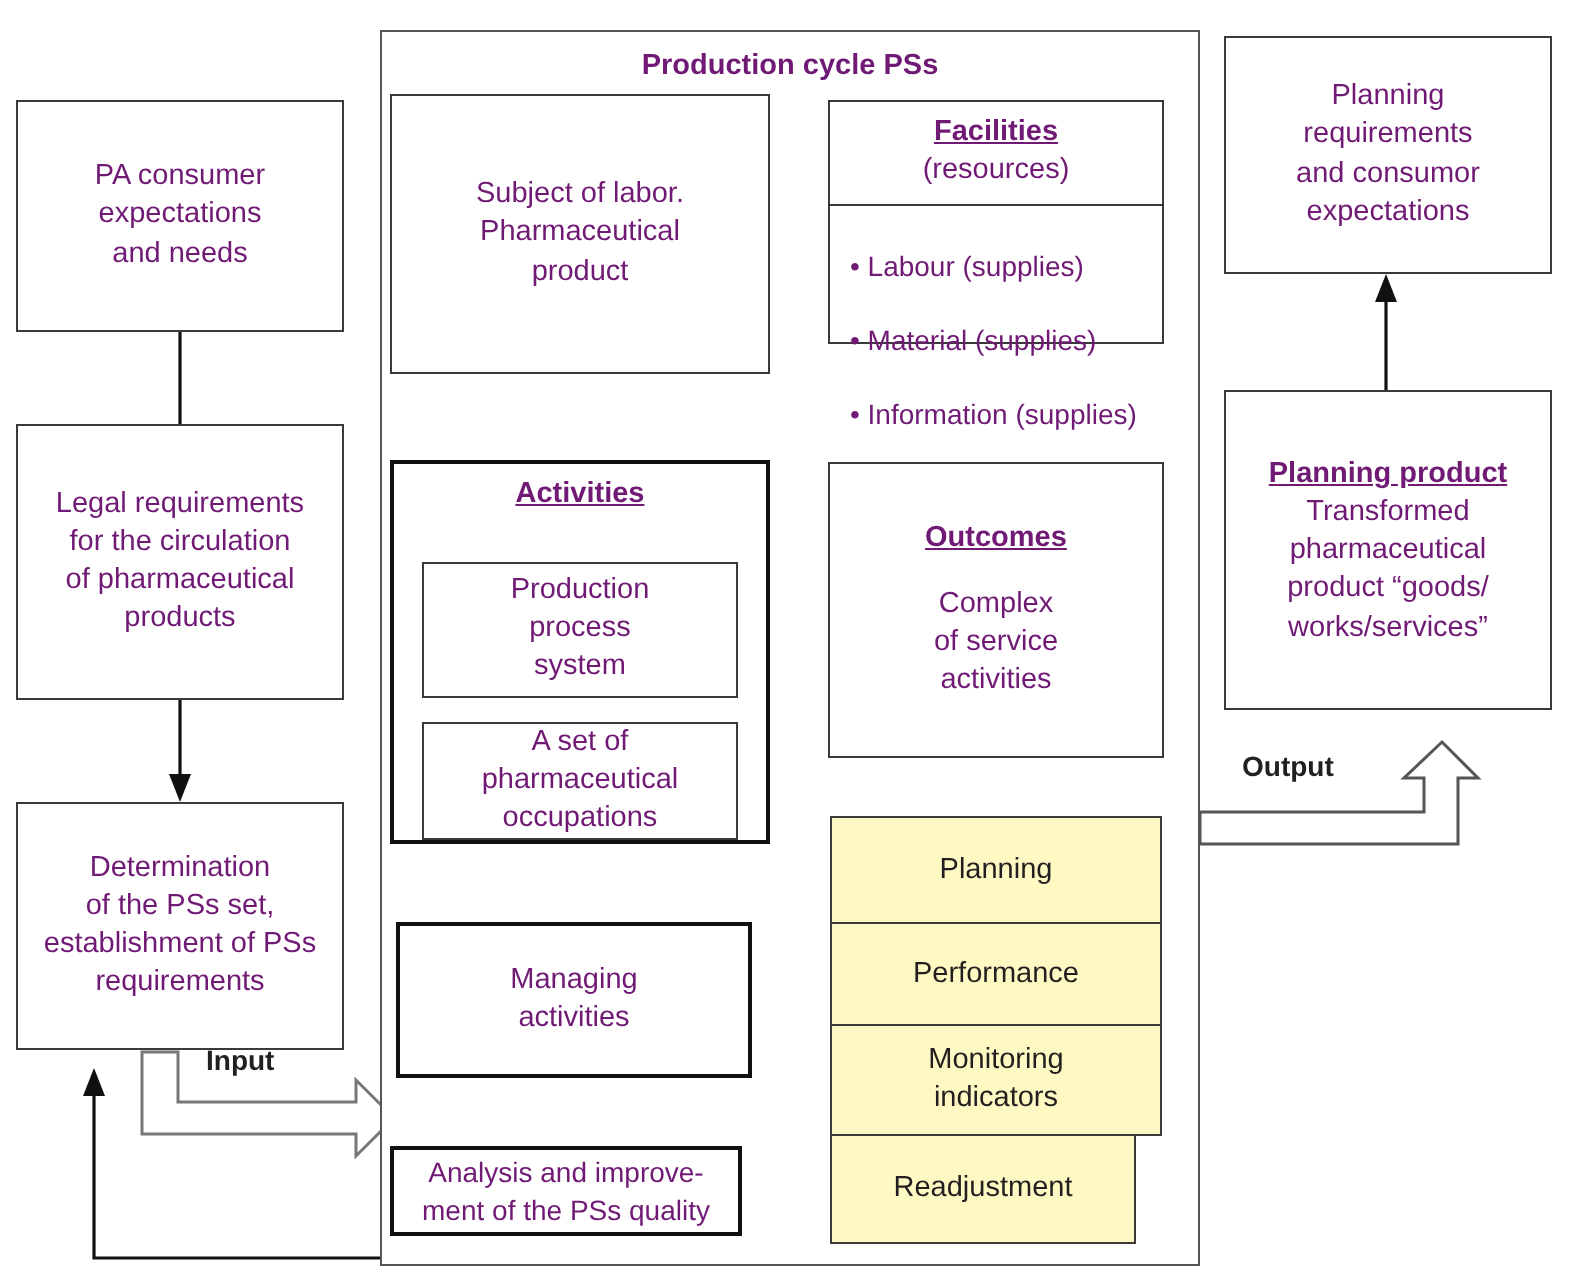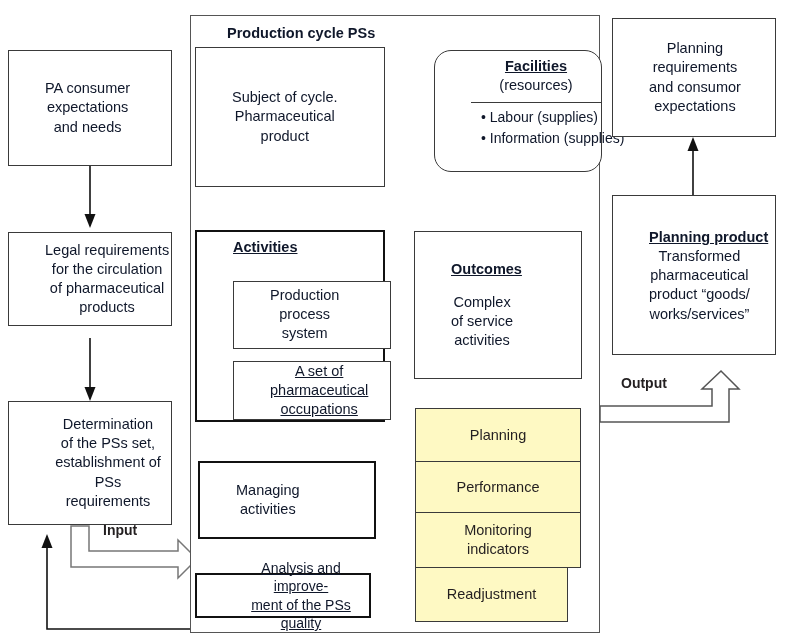--- a/index.html
+++ b/index.html
@@ -14,41 +14,40 @@
     background:#ffffff;
     overflow:hidden;
   }
   .box{
     position:absolute;
     box-sizing:border-box;
     border:1px solid #3a3a3a;
     background:#ffffff;
     display:flex;
     flex-direction:column;
-    align-items:flex-start;
+    align-items:center;
     justify-content:center;
     text-align:center;
     font-size:14.5px;
     line-height:1.32;
-    color:#0f172a;
-    padding-left:36px;
+    color:#701a75;
   }
   .box.thick{border:2px solid #111111;}
   .box.outer{border:1px solid #555555;}
   .bold{font-weight:bold;}
   .ul{font-weight:bold;text-decoration:underline;}
   .bullets{
     text-align:left;
     font-size:14px;
     line-height:1.5;
     padding:4px 0 4px 10px;
     width:100%;
     box-sizing:border-box;
   }
-  .bullets div{white-space:nowrap;}
+  .bullets div{white-space:nowrap;margin-top:16px;}
   .hdr-sec{
     width:100%;
     box-sizing:border-box;
     padding:6px 4px 7px 4px;
     border-bottom:1px solid #3a3a3a;
     text-align:center;
   }
   .svg-layer{
     position:absolute;left:0;top:0;width:789px;height:642px;
     pointer-events:none;
@@ -137,80 +136,81 @@
   <div class="box outer" style="left:190px;top:15px;width:410px;height:618px;justify-content:flex-start;">
     <div class="bold" style="margin-top:8px;font-size:14.5px;">Production cycle PSs</div>
   </div>
 
   <div class="box" style="left:8px;top:50px;width:164px;height:116px;">
     <span style="white-space:pre-line;">PA consumer
 expectations
 and needs</span>
   </div>
 
-  <div class="box" style="left:8px;top:232px;width:164px;height:94px;">
+  <div class="box" style="left:8px;top:212px;width:164px;height:138px;">
     <span style="white-space:pre-line;">Legal requirements
 for the circulation
 of pharmaceutical
 products</span>
   </div>
 
   <div class="box" style="left:8px;top:401px;width:164px;height:124px;">
     <span style="white-space:pre-line;">Determination
 of the PSs set,
 establishment of PSs
 requirements</span>
   </div>
 
   <div class="lbl" style="left:103px;top:522px;">Input</div>
 
   <div class="box" style="left:195px;top:47px;width:190px;height:140px;">
-    <span style="white-space:pre-line;">Subject of cycle.
+    <span style="white-space:pre-line;">Subject of labor.
 Pharmaceutical
 product</span>
   </div>
 
-  <div class="box" style="left:434px;top:50px;width:168px;height:122px;justify-content:flex-start;border-radius:17px;">
+  <div class="box" style="left:414px;top:50px;width:168px;height:122px;justify-content:flex-start;">
     <div class="hdr-sec">
       <div class="ul">Facilities </div>
       <div>(resources)</div>
     </div>
     <div class="bullets">
       <div>• Labour (supplies)</div>
+      <div>• Material (supplies)</div>
       <div>• Information (supplies)</div>
     </div>
   </div>
 
   <div class="box thick" style="left:195px;top:230px;width:190px;height:192px;justify-content:flex-start;">
     <div class="ul" style="margin-top:6px;">Activities</div>
     <div class="box" style="position:relative;left:0;top:0;margin-top:24px;width:158px;height:80px;">
       <span style="white-space:pre-line;">Production
 process
 system</span>
     </div>
-    <div class="box" style="position:relative;left:0;top:0;margin-top:12px;width:158px;height:65px;text-decoration:underline;">
+    <div class="box" style="position:relative;left:0;top:0;margin-top:12px;width:158px;height:65px;">
       <span style="white-space:pre-line;">A set of
 pharmaceutical
 occupations</span>
     </div>
   </div>
 
   <div class="box" style="left:414px;top:231px;width:168px;height:148px;">
     <div class="ul">Outcomes</div>
     <div style="white-space:pre-line;margin-top:14px;">Complex
 of service
 activities</div>
   </div>
 
   <div class="box thick" style="left:198px;top:461px;width:178px;height:78px;">
     <span style="white-space:pre-line;">Managing
 activities</span>
   </div>
 
-  <div class="box thick" style="left:195px;top:573px;width:176px;height:45px;font-size:14px;text-decoration:underline;">
+  <div class="box thick" style="left:195px;top:573px;width:176px;height:45px;font-size:14px;">
     <span style="white-space:pre-line;">Analysis and improve-
 ment of the PSs quality</span>
   </div>
 
   <div class="stackbox" style="left:415px;top:408px;width:166px;height:54px;">
     <span style="white-space:pre-line;">Planning</span>
   </div>
   <div class="stackbox" style="left:415px;top:461px;width:166px;height:52px;">
     <span style="white-space:pre-line;">Performance</span>
   </div>

